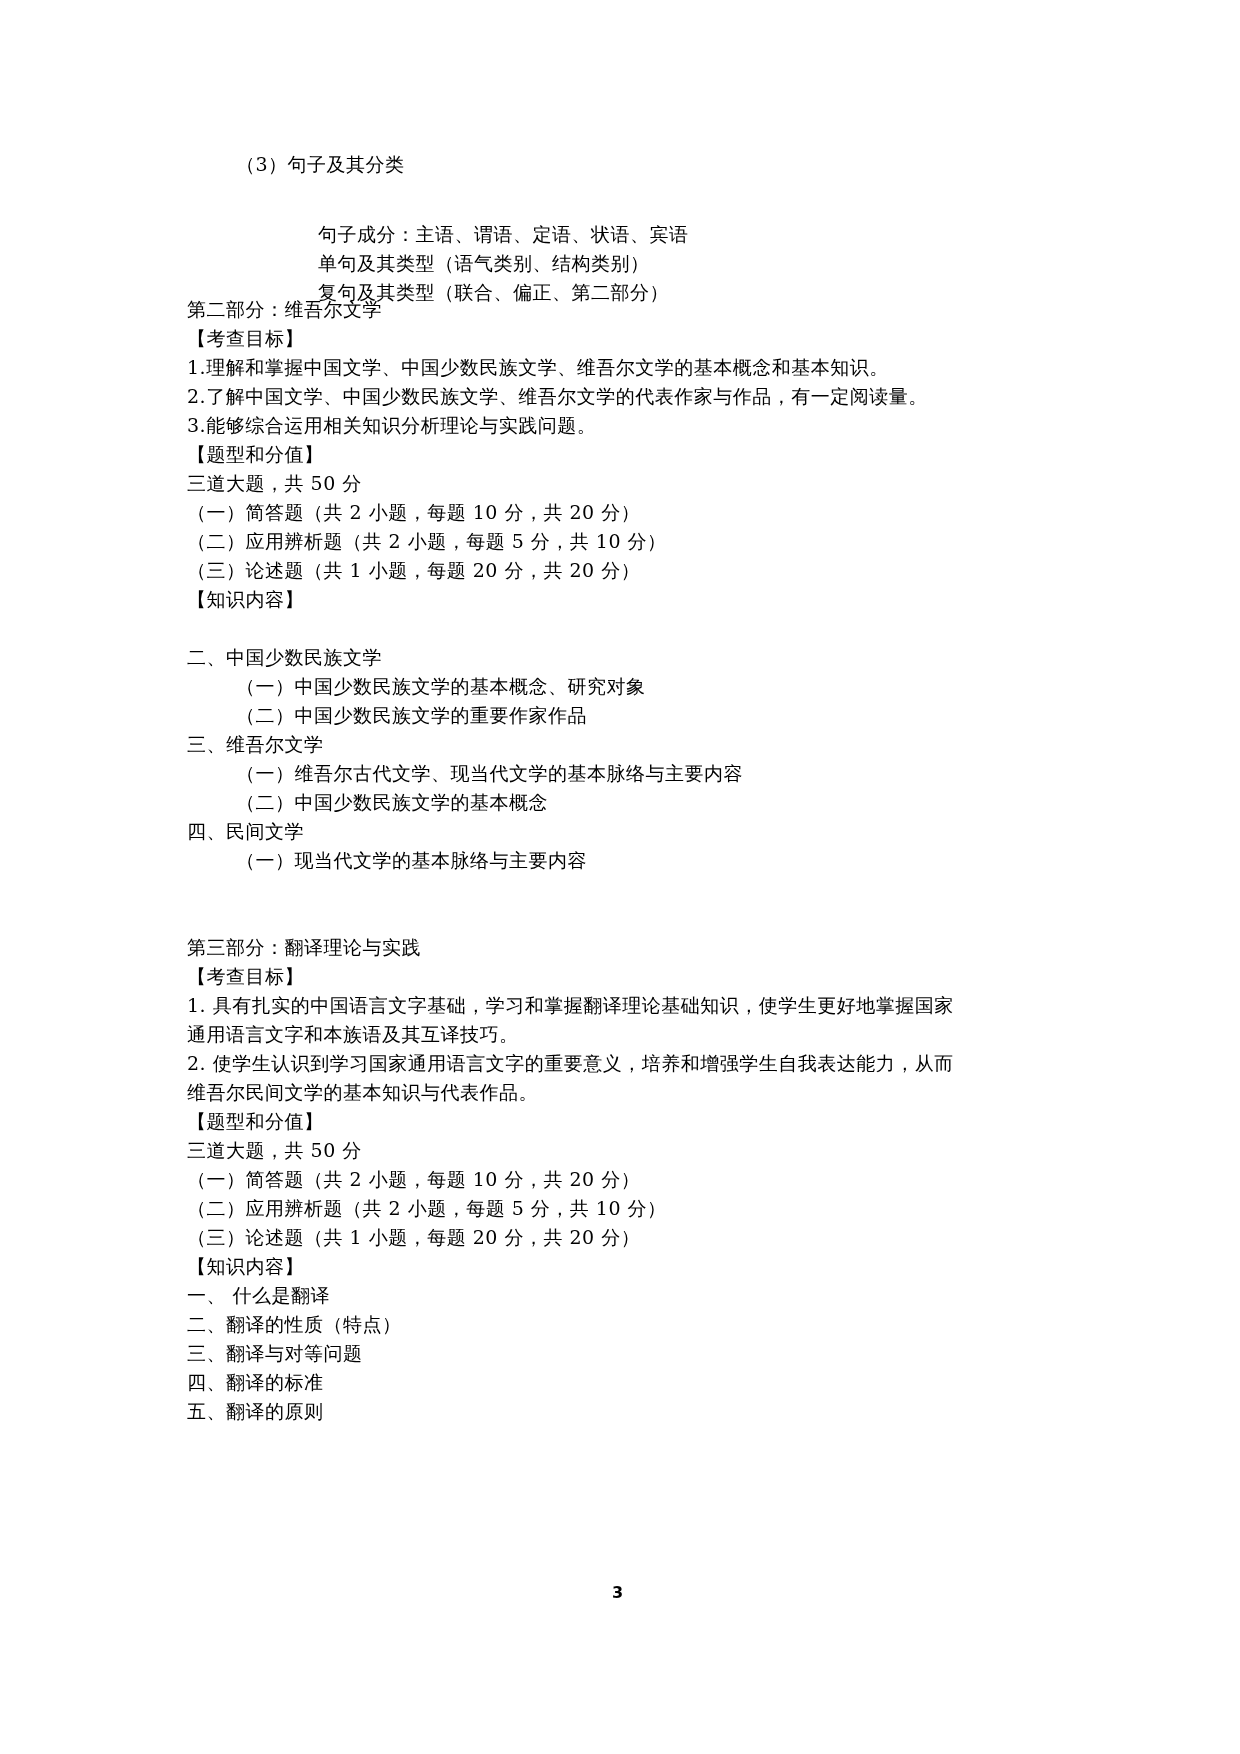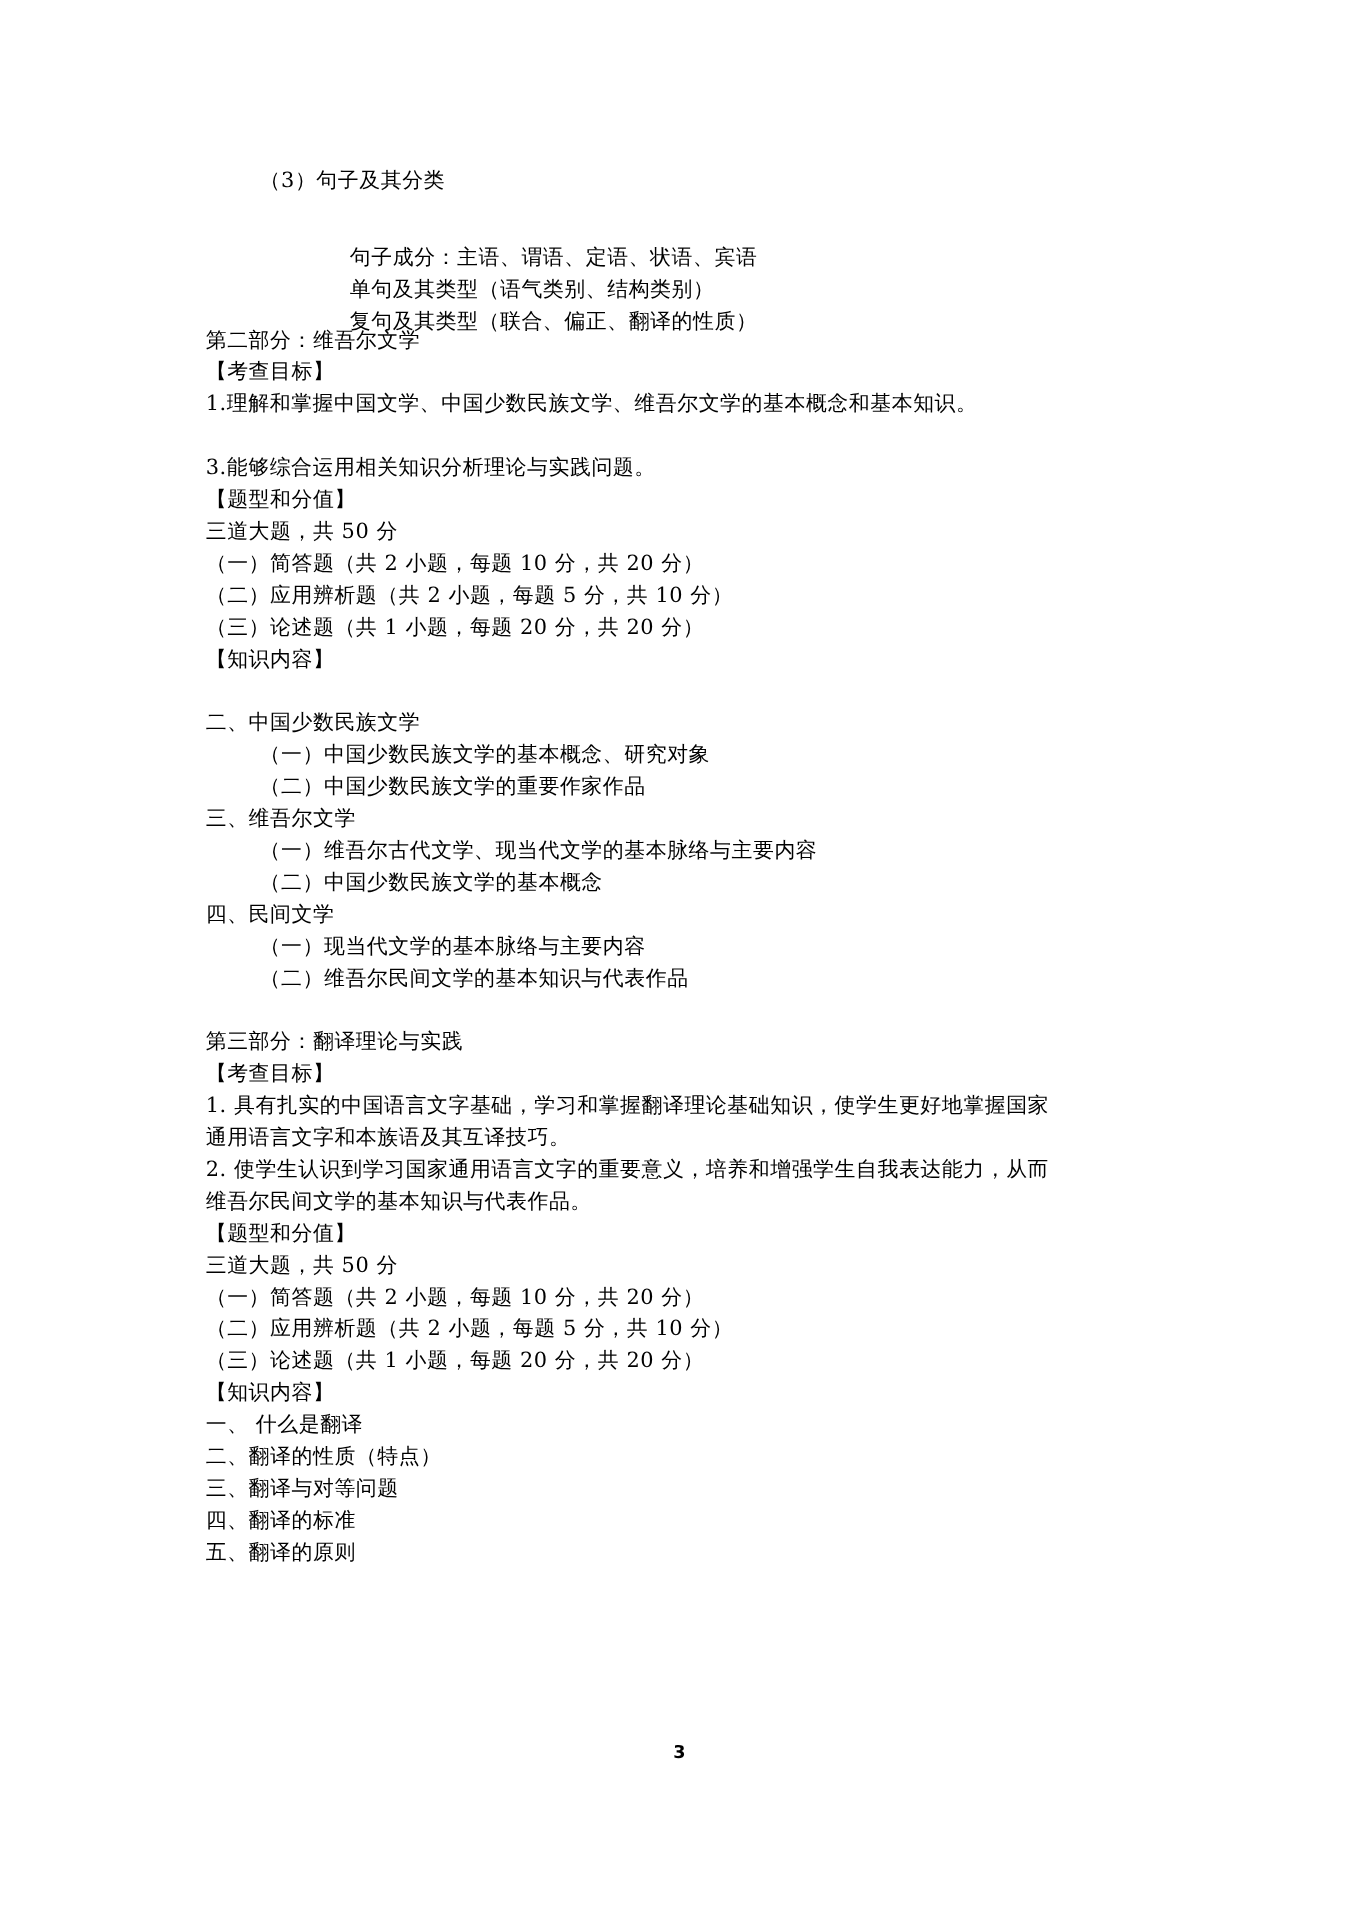--- a/index.html
+++ b/index.html
@@ -24,41 +24,41 @@
   }
 </style>
 </head>
 <body>
 
 <div class="page">
 
   <div class="line l1" style="top:152px">（3）句子及其分类</div>
   <div class="line l2" style="top:181px">句子成分：主语、谓语、定语、状语、宾语</div>
   <div class="line l2" style="top:210px">单句及其类型（语气类别、结构类别）</div>
-  <div class="line l2" style="top:239px">复句及其类型（联合、偏正、翻译的性质）</div>
+  <div class="line l2" style="top:239px">复句及其类型（联合、偏正、第二部分）</div>
 
   <div class="line head" style="top:297px">第二部分：维吾尔文学</div>
   <div class="line l0" style="top:326px">【考查目标】</div>
   <div class="line l0" style="top:355px">1.理解和掌握中国文学、中国少数民族文学、维吾尔文学的基本概念和基本知识。</div>
+  <div class="line l0" style="top:384px">2.了解中国文学、中国少数民族文学、维吾尔文学的代表作家与作品，有一定阅读量。</div>
   <div class="line l0" style="top:413px">3.能够综合运用相关知识分析理论与实践问题。</div>
   <div class="line l0" style="top:442px">【题型和分值】</div>
   <div class="line l0" style="top:471px">三道大题，共 50 分</div>
   <div class="line l0" style="top:500px">（一）简答题（共 2 小题，每题 10 分，共 20 分）</div>
   <div class="line l0" style="top:529px">（二）应用辨析题（共 2 小题，每题 5 分，共 10 分）</div>
   <div class="line l0" style="top:558px">（三）论述题（共 1 小题，每题 20 分，共 20 分）</div>
   <div class="line l0" style="top:587px">【知识内容】</div>
   <div class="line l0" style="top:645px">二、中国少数民族文学</div>
   <div class="line l1" style="top:674px">（一）中国少数民族文学的基本概念、研究对象</div>
   <div class="line l1" style="top:703px">（二）中国少数民族文学的重要作家作品</div>
   <div class="line l0" style="top:732px">三、维吾尔文学</div>
   <div class="line l1" style="top:761px">（一）维吾尔古代文学、现当代文学的基本脉络与主要内容</div>
   <div class="line l1" style="top:790px">（二）中国少数民族文学的基本概念</div>
   <div class="line l0" style="top:819px">四、民间文学</div>
   <div class="line l1" style="top:848px">（一）现当代文学的基本脉络与主要内容</div>
-  <div class="line l1" style="top:877px">（二）维吾尔民间文学的基本知识与代表作品</div>
 
   <div class="line head" style="top:935px">第三部分：翻译理论与实践</div>
   <div class="line l0" style="top:964px">【考查目标】</div>
   <div class="line l0" style="top:993px">1.  具有扎实的中国语言文字基础，学习和掌握翻译理论基础知识，使学生更好地掌握国家</div>
   <div class="line l0" style="top:1022px">通用语言文字和本族语及其互译技巧。</div>
   <div class="line l0" style="top:1051px">2.  使学生认识到学习国家通用语言文字的重要意义，培养和增强学生自我表达能力，从而</div>
   <div class="line l0" style="top:1080px">维吾尔民间文学的基本知识与代表作品。</div>
   <div class="line l0" style="top:1109px">【题型和分值】</div>
   <div class="line l0" style="top:1138px">三道大题，共 50 分</div>
   <div class="line l0" style="top:1167px">（一）简答题（共 2 小题，每题 10 分，共 20 分）</div>

